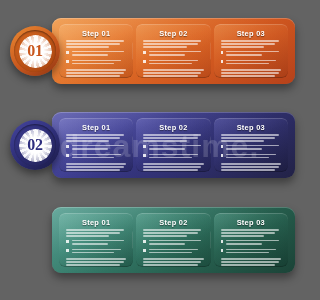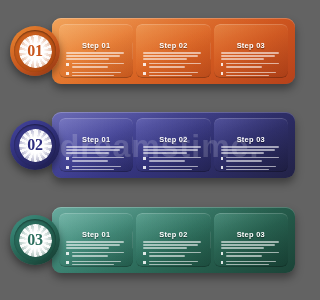--- a/index.html
+++ b/index.html
@@ -31,21 +31,21 @@
   }
   .bar.orange{background:linear-gradient(145deg,#ed8a2e 0%,#e4762a 26%,#d35a20 62%,#b5411a 100%);}
   .bar.blue  {background:linear-gradient(145deg,#42429f 0%,#3c3c93 26%,#2f2f6d 64%,#222246 100%);}
   .bar.green {background:linear-gradient(145deg,#409384 0%,#37806f 28%,#27604f 64%,#1b4337 100%);}
 
   
   .cards{position:absolute;left:7px;top:6px;right:7px;bottom:6px;display:flex;gap:3px;}
   .card{
     position:relative;flex:1;
     border-radius:6px;
-    padding:16px 7px 4px 7px;
+    padding:4px 7px 4px 7px;
     box-sizing:border-box;
     overflow:hidden;
   }
   .card .cbg{
     position:absolute;inset:0;
     border-radius:6px;
     box-shadow:inset 0 1px 0 rgba(255,255,255,.18), inset 0 -1px 0 rgba(0,0,0,.22);
   }
   .orange .card .cbg{background:linear-gradient(155deg,rgba(255,190,120,.30) 0%,rgba(255,150,70,.10) 45%,rgba(120,40,10,.22) 100%);}
   .blue   .card .cbg{background:linear-gradient(155deg,rgba(150,150,235,.26) 0%,rgba(90,90,180,.08) 45%,rgba(15,15,45,.30) 100%);}
@@ -467,26 +467,18 @@
               <div class="para">
                 <div class="tline s100"></div>
                 <div class="tline s96"></div>
                 <div class="tline s90"></div>
               </div>
             </div>
           </div>
         </div>
         <div class="sheen"></div>
       </div>
-      <div class="badge green">
-        <div class="ring2">
-          <div class="burst">
-            <div class="rays"></div>
-            <div class="num">03</div>
-          </div>
-        </div>
-      </div>
     </div>
   </div>
 
 <div id="watermark">
   <span>dreamstime</span><span class="dot">.</span>
 </div>
 
 </body></html>

